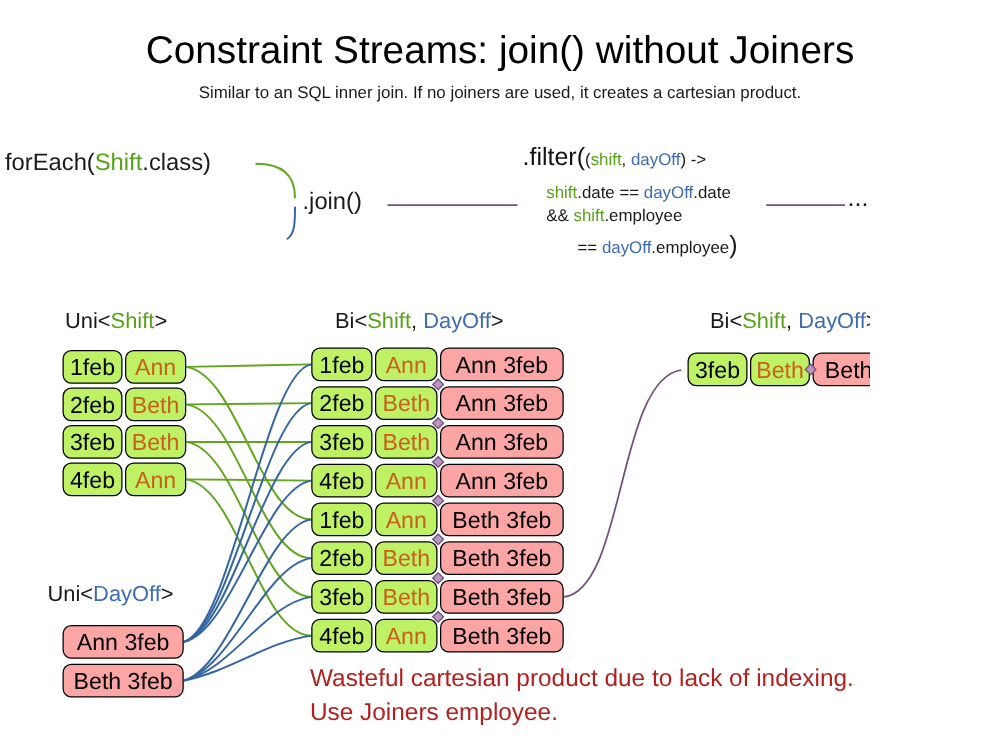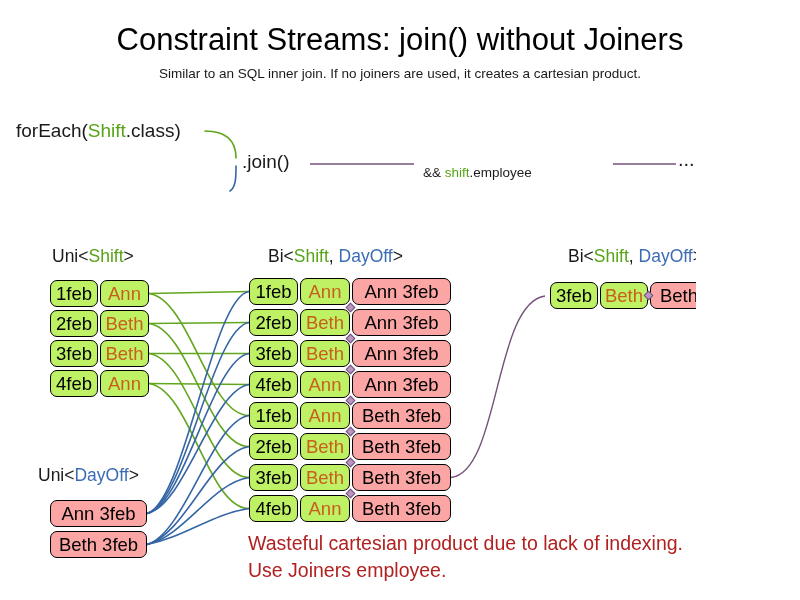--- a/index.html
+++ b/index.html
@@ -65,24 +65,27 @@
     <path d="M147 544.5 C185 535 212 452 249 446.5" fill="none" stroke="#3465a4" stroke-width="1.6"></path>
     <path d="M147 544.5 C185 536 212 483 249 477.5" fill="none" stroke="#3465a4" stroke-width="1.6"></path>
     <path d="M147 544.5 C185 537 212 514 249 508.5" fill="none" stroke="#3465a4" stroke-width="1.6"></path>
 
     <path d="M451 477.5 C500 472 494 303 545 296" fill="none" stroke="#75507b" stroke-width="1.4"></path>
   </svg>
 
   <div id="title" class="abs">Constraint Streams: join() without Joiners</div>
   <div id="subtitle" class="abs">Similar to an SQL inner join. If no joiners are used, it creates a cartesian product.</div>
 
-  <div class="abs code" style="left:16px;top:120px;"><span>forEach(</span><span class="tok-g">Shift</span><span>.class)</span></div>
+  <div class="abs code" style="left:4px;top:120px;"><span>forEach(</span><span class="tok-g">Shift</span><span>.class)</span></div>
   <div class="abs code" style="left:242px;top:151px;">.join()</div>
 
-  <div class="abs code-sm" style="left:423px;top:165px;"><span>&amp;&amp; </span><span class="tok-g">shift</span><span>.employee</span></div>
+  <div class="abs" style="left:418px;top:115px;"><span class="big">.filter(</span><span class="code-sm">(</span><span class="code-sm tok-g">shift</span><span class="code-sm">, </span><span class="code-sm tok-b">dayOff</span><span class="code-sm">) -&gt;</span></div>
+  <div class="abs code-sm" style="left:437px;top:146px;"><span class="tok-g">shift</span><span>.date == </span><span class="tok-b">dayOff</span><span>.date</span></div>
+  <div class="abs code-sm" style="left:437px;top:165px;"><span>&amp;&amp; </span><span class="tok-g">shift</span><span>.employee</span></div>
+  <div class="abs code-sm" style="left:462px;top:185px;"><span>== </span><span class="tok-b">dayOff</span><span>.employee</span><span class="big">)</span></div>
   <div class="abs code" style="left:678px;top:148px;font-size:20px;">...</div>
 
   <div class="abs tbl-label" style="left:52px;top:246px;"><span>Uni&lt;</span><span class="tok-g">Shift</span><span>&gt;</span></div>
   <div class="abs tbl-label" style="left:268px;top:246px;"><span>Bi&lt;</span><span class="tok-g">Shift</span><span>, </span><span class="tok-b">DayOff</span><span>&gt;</span></div>
   <div class="abs tbl-label" style="left:568px;top:246px;"><span>Bi&lt;</span><span class="tok-g">Shift</span><span>, </span><span class="tok-b">DayOff</span><span>&gt;</span></div>
   <div class="abs tbl-label" style="left:38px;top:465px;"><span>Uni&lt;</span><span class="tok-b">DayOff</span><span>&gt;</span></div>
 
   <div class="row" style="left:50px;top:280px;">
       <div class="cell green w-date">1feb</div>
       <div class="cell green w-emp-l orange">Ann</div>

